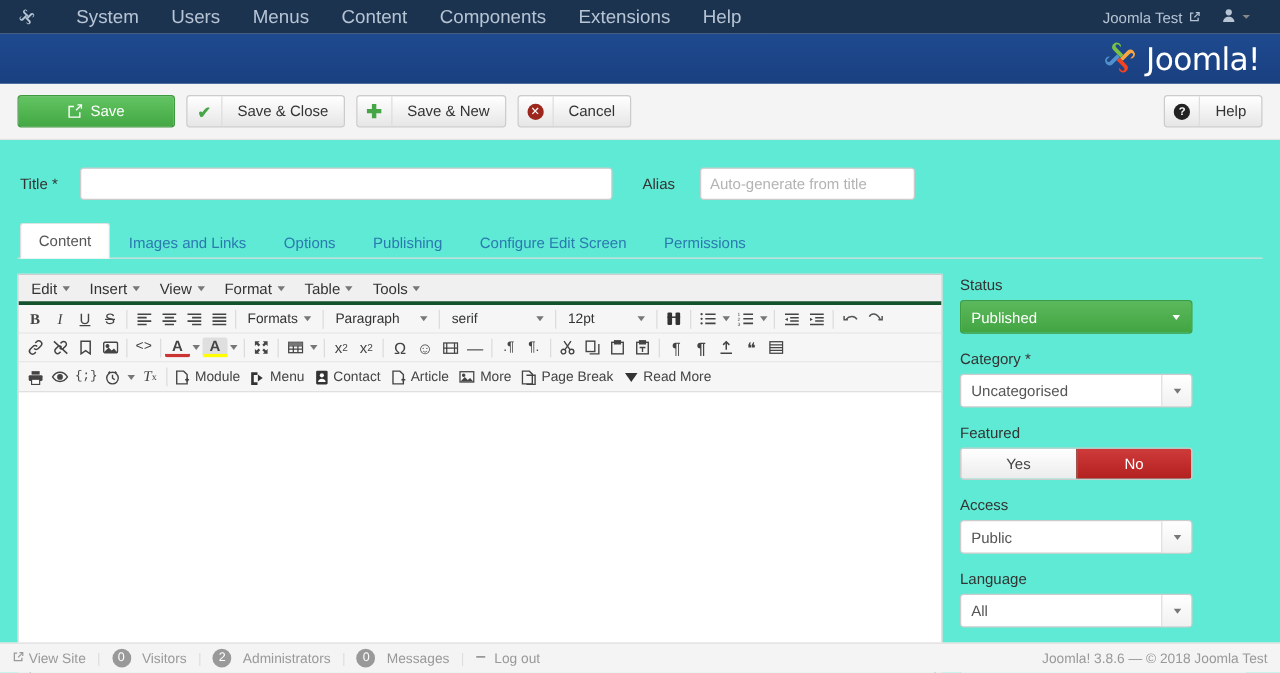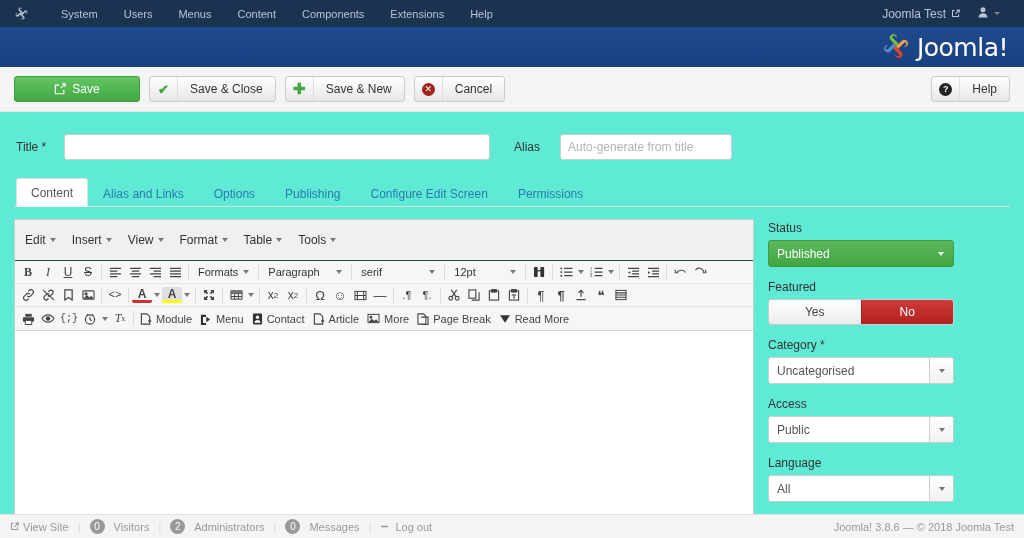--- a/index.html
+++ b/index.html
@@ -28,21 +28,21 @@
     display: inline-flex; align-items: center; justify-content: center;
     color: #b6c4d4;
     margin-right: 18px;
     font-size: 14px;
   }
   .topbar-menu { display: flex; align-items: center; gap: 0; }
   .topbar-menu a {
     color: #b6c4d4;
     text-decoration: none;
     padding: 5px 13px;
-    font-size: 11px;
+    font-size: 15px;
     line-height: 16px;
   }
   .topbar-right {
     margin-left: auto;
     display: flex;
     align-items: center;
     gap: 0;
     font-size: 12px;
   }
   .topbar-right .site-name {
@@ -213,24 +213,24 @@
   .col-right { width: 240px; padding-top: 2px; }
 
   
   .mce {
     border: 1px solid #ccc;
     background: #fff;
     width: 740px;
   }
   .mce-menubar {
     background: #f0f0f0;
-    border-bottom: 1px solid #14532d;
+    border-bottom: 3px solid #14532d;
     display: flex;
     align-items: center;
-    height: 41px;
+    height: 24px;
     padding: 0 2px;
   }
   .mce-menuitem {
     padding: 3px 8px;
     font-size: 12px;
     color: #333;
     display: flex; align-items: center; gap: 4px;
     cursor: pointer;
   }
   .caret {
@@ -513,21 +513,21 @@
 
       <div class="title-row">
         <span class="lbl title-lbl">Title *</span>
         <input class="inp" id="title-input" type="text" placeholder="" style="">
         <span class="lbl" style="margin-left:24px;">Alias</span>
         <input class="inp" id="alias-input" type="text" placeholder="Auto-generate from title" style="">
       </div>
 
       <div class="tabs">
         <a class="tab active">Content</a>
-        <a class="tab">Alias and Links</a>
+        <a class="tab">Images and Links</a>
         <a class="tab">Options</a>
         <a class="tab">Publishing</a>
         <a class="tab">Configure Edit Screen</a>
         <a class="tab">Permissions</a>
       </div>
 
       <div class="split">
 
         <div class="col-left">
           <div class="mce">
@@ -899,34 +899,34 @@
             <span class="field-label">Status</span>
             <div class="select green">
               <span class="val">Published</span>
               <span class="arrow-box">
                   <i class="caret" style="border-top-color:#fff;"></i>
                 </span>
             </div>
           </div>
 
           <div class="field">
+            <span class="field-label">Category *</span>
+            <div class="select">
+              <span class="val">Uncategorised</span>
+              <span class="arrow-box">
+                  <i class="caret"></i>
+                </span>
+            </div>
+          </div>
+
+          <div class="field">
             <span class="field-label">Featured</span>
             <div class="btn-group">
               <span class="bg-item">Yes</span>
               <span class="bg-item sel-no">No</span>
-            </div>
-          </div>
-
-          <div class="field">
-            <span class="field-label">Category *</span>
-            <div class="select">
-              <span class="val">Uncategorised</span>
-              <span class="arrow-box">
-                  <i class="caret"></i>
-                </span>
             </div>
           </div>
 
           <div class="field">
             <span class="field-label">Access</span>
             <div class="select">
               <span class="val">Public</span>
               <span class="arrow-box">
                   <i class="caret"></i>
                 </span>

